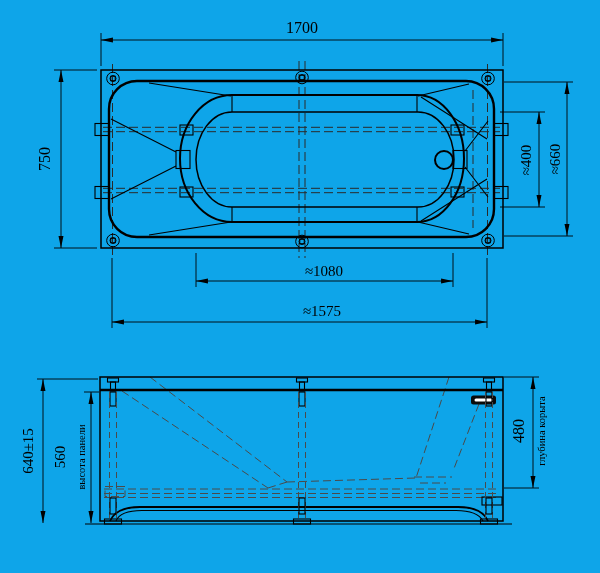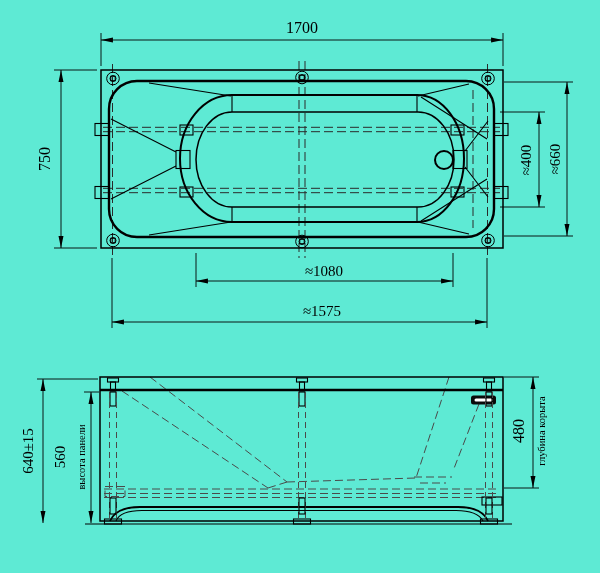--- a/index.html
+++ b/index.html
@@ -1,16 +1,16 @@
 <!DOCTYPE html>
 <html><head>
 <meta charset="utf-8">
 <style>
   html,body{margin:0;padding:0;background:#ffffff;}
-  .canvas{position:relative;width:600px;height:573px;background:#5eead4;overflow:hidden;
+  .canvas{position:relative;width:600px;height:573px;background:#0ea5e9;overflow:hidden;
           font-family:"Liberation Serif","DejaVu Serif",serif;}
   svg{display:block;}
   .solid{stroke:#000;fill:none;}
   .thin{stroke-width:1.1;}
   .med{stroke-width:1.5;}
   .thick{stroke-width:2.4;}
   .open{stroke-width:2;}
   .dimln{stroke:#000;stroke-width:0.9;fill:none;}
   .dash{stroke:#2a2a2a;stroke-width:1;fill:none;stroke-dasharray:9 4;}
   .hdash{stroke:#4a4a4a;stroke-width:1;fill:none;stroke-dasharray:8 4;}

